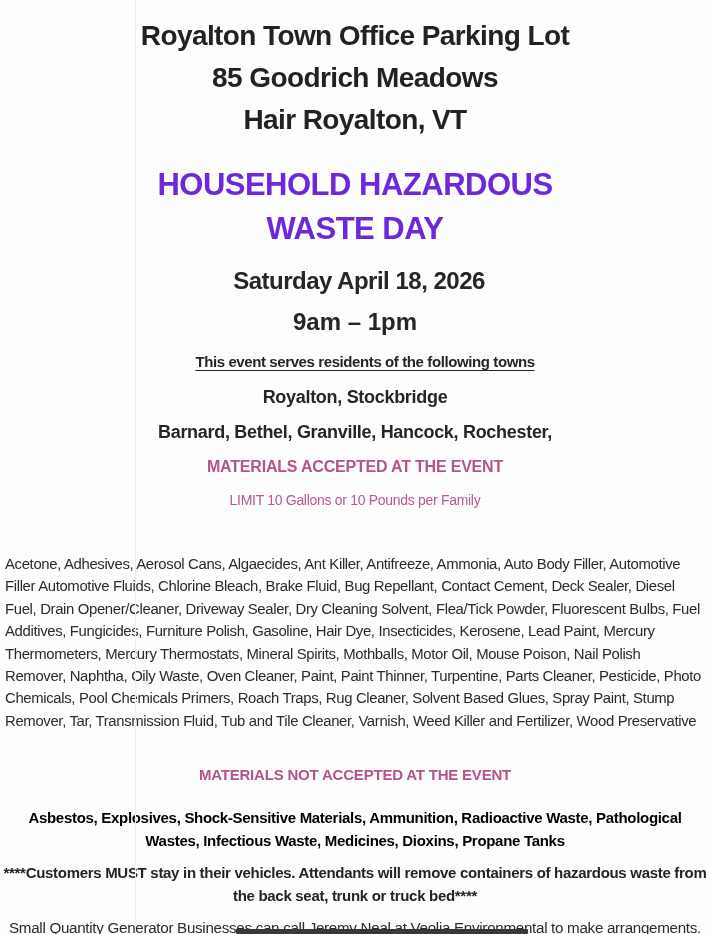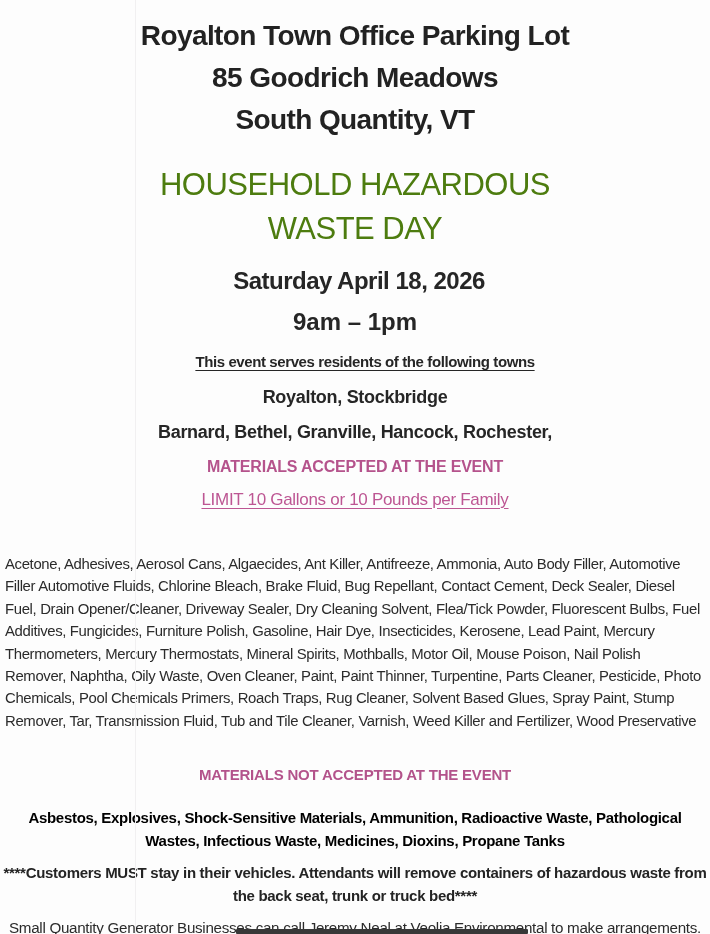--- a/index.html
+++ b/index.html
@@ -32,25 +32,25 @@
     padding-top: 15px;
     font-weight: bold;
     font-size: 28px;
     line-height: 42px;
     letter-spacing: -0.6px;
     color: #222;
   }
 
   .event-title {
     margin-top: 22px;
-    font-weight: normal;
+    font-weight: bold;
     font-size: 31px;
     line-height: 44px;
     letter-spacing: -0.5px;
-    color: #4d7c0f;
+    color: #6d28d9;
   }
 
   .event-date {
     margin-top: 15px;
     font-weight: bold;
     font-size: 24px;
     letter-spacing: -0.5px;
     line-height: 30px;
     padding-left: 8px;
   }
@@ -82,25 +82,24 @@
   .accepted-heading {
     margin-top: 13px;
     font-weight: bold;
     font-size: 16px;
     letter-spacing: -0.2px;
     line-height: 20px;
     color: #b5538c;
   }
   .limit-line {
     margin-top: 11px;
-    font-size: 17px;
+    font-size: 14px;
     letter-spacing: -0.3px;
     line-height: 24px;
     color: #bd5693;
-    text-decoration: underline;
     text-underline-offset: 3px;
   }
 
   .materials-paragraph {
     margin-top: 41px;
     padding: 0 5px;
     text-align: left;
     font-size: 14.9px;
     letter-spacing: -0.35px;
     line-height: 22.4px;
@@ -146,21 +145,21 @@
 </head>
 <body>
 
 <div class="page">
 
   <div class="scan-line-vertical"></div>
 
   <div class="site-header centered">
     <div>Royalton Town Office Parking Lot</div>
     <div>85 Goodrich Meadows</div>
-    <div>South Quantity, VT</div>
+    <div>Hair Royalton, VT</div>
   </div>
 
   <div class="event-title centered">
     <div>HOUSEHOLD HAZARDOUS</div>
     <div>WASTE DAY</div>
   </div>
 
   <div class="event-date centered">Saturday April 18, 2026</div>
   <div class="event-time centered">9am – 1pm</div>
 

